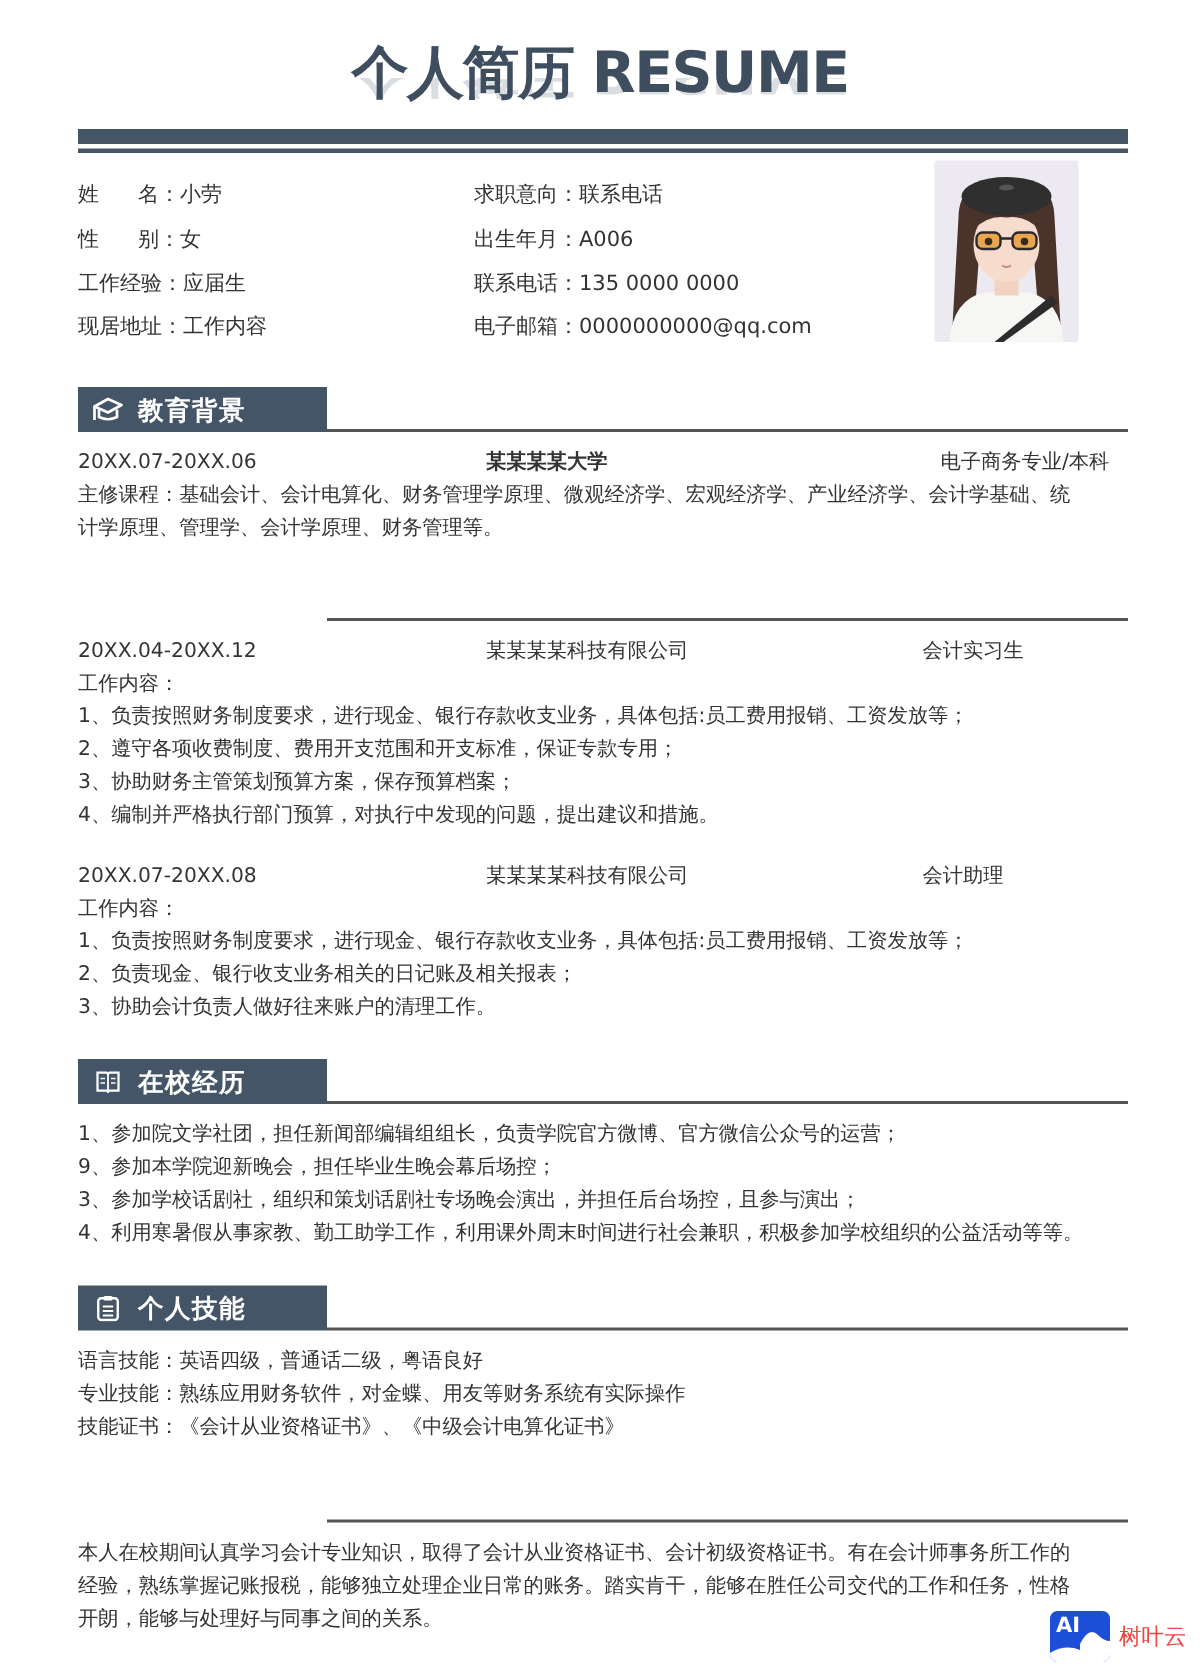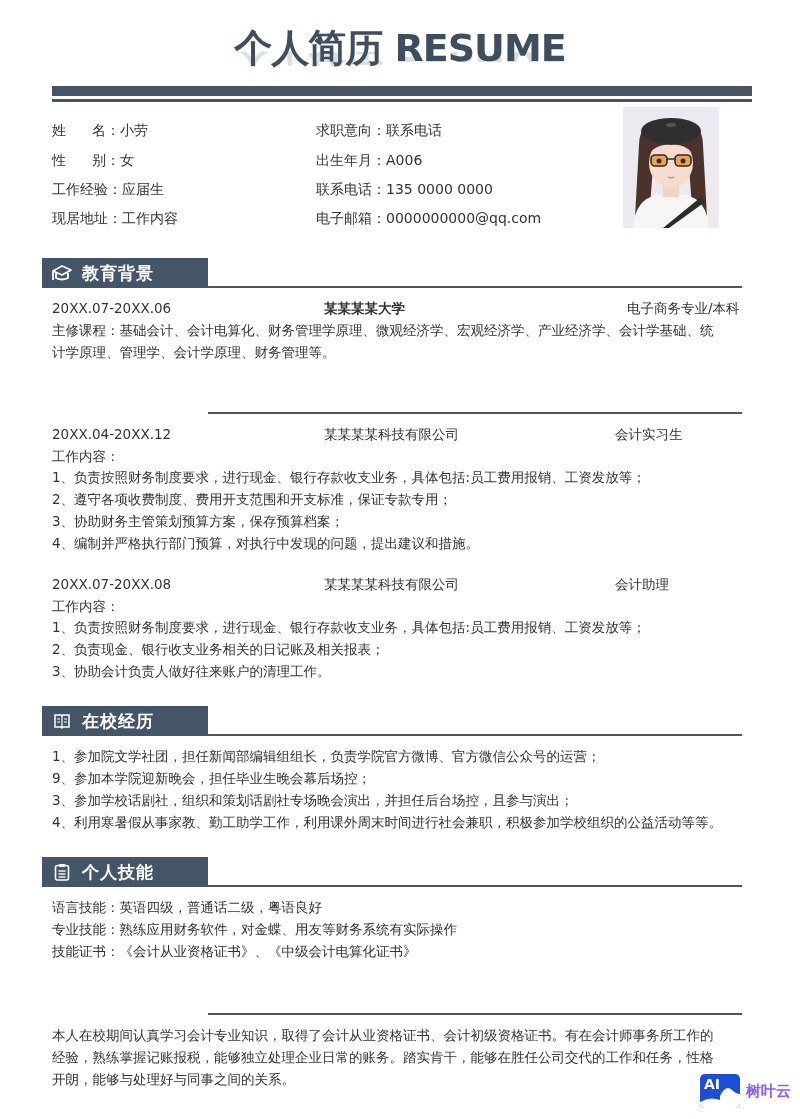--- a/index.html
+++ b/index.html
@@ -12,34 +12,34 @@
     transform: scaleY(-1); opacity: 0.18; height: 14px; overflow: hidden; margin-top: -20px;
     display: flex; justify-content: center; align-items: flex-end; }
   .title-reflect span { display: block; margin-bottom: -28px; }
 
   .bar-thick { position: absolute; left: 52px; top: 86px; width: 700px; height: 10px; background: #455566; }
   .bar-thin { position: absolute; left: 52px; top: 99px; width: 700px; height: 3px; background: #455566; }
   .info-row { position: absolute; font-size: 14px; line-height: 20px; white-space: nowrap; color: #333; }
 
   .photo { position: absolute; left: 623px; top: 107px; width: 96px; height: 121px; background: #ecebf0; overflow: hidden; border-radius: 2px; }
 
-  .section-head { position: absolute; left: 42px; width: 700px; height: 30px; padding-left: 37px; }
+  .section-head { position: absolute; left: 52px; width: 700px; height: 30px; padding-left: 37px; }
   .section-tab { position: absolute; left: 0; top: 0; width: 166px; height: 30px; background: #445567; display: flex; align-items: center; padding-left: 10px; }
   .section-tab .icon { width: 20px; height: 20px; display: flex; align-items: center; justify-content: center; margin-right: 10px; }
   .section-tab .label { color: #ffffff; font-size: 17px; font-weight: bold; letter-spacing: 1px; }
   .section-line { position: absolute; left: 166px; bottom: 0; right: 0; height: 2px; background: #555; }
 
   .text { position: absolute; left: 52px; font-size: 13.5px; line-height: 22px; color: #333; }
   .row3 { position: absolute; left: 52px; width: 700px; font-size: 13.5px; line-height: 22px; color: #333; }
   .row3 span { position: absolute; top: 0; white-space: nowrap; }
 
   .watermark { position: absolute; left: 700px; top: 1074px; display: flex; align-items: center; }
   .wm-logo { width: 40px; height: 34px; background: #1d4ed8; border-radius: 5px; position: relative; overflow: hidden; }
   .wm-logo .ai { position: absolute; left: 4px; top: 2px; color: #fff; font-weight: bold; font-size: 14px; font-family: "DejaVu Sans", sans-serif; }
-  .wm-text { margin-left: 6px; font-size: 15px; font-weight: bold; color: #8b5cf6; }
+  .wm-text { margin-left: 6px; font-size: 15px; font-weight: normal; color: #ef4444; }
 </style>
 </head>
 <body>
 
 <div class="title-wrap">
   <div class="title">个人简历 RESUME</div>
   <div class="title-reflect">
       <span>个人简历 RESUME</span>
     </div>
 </div>

